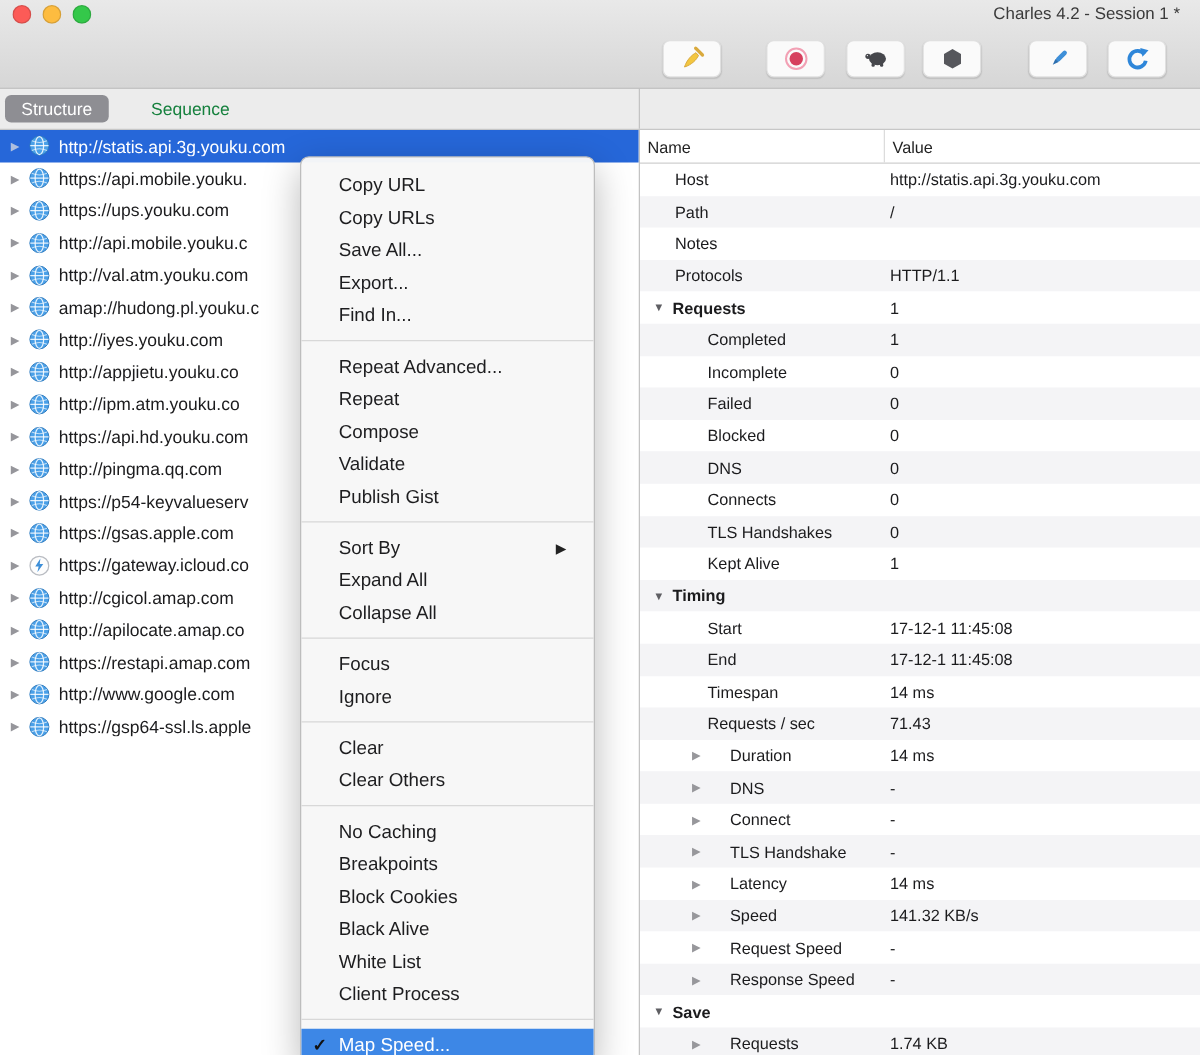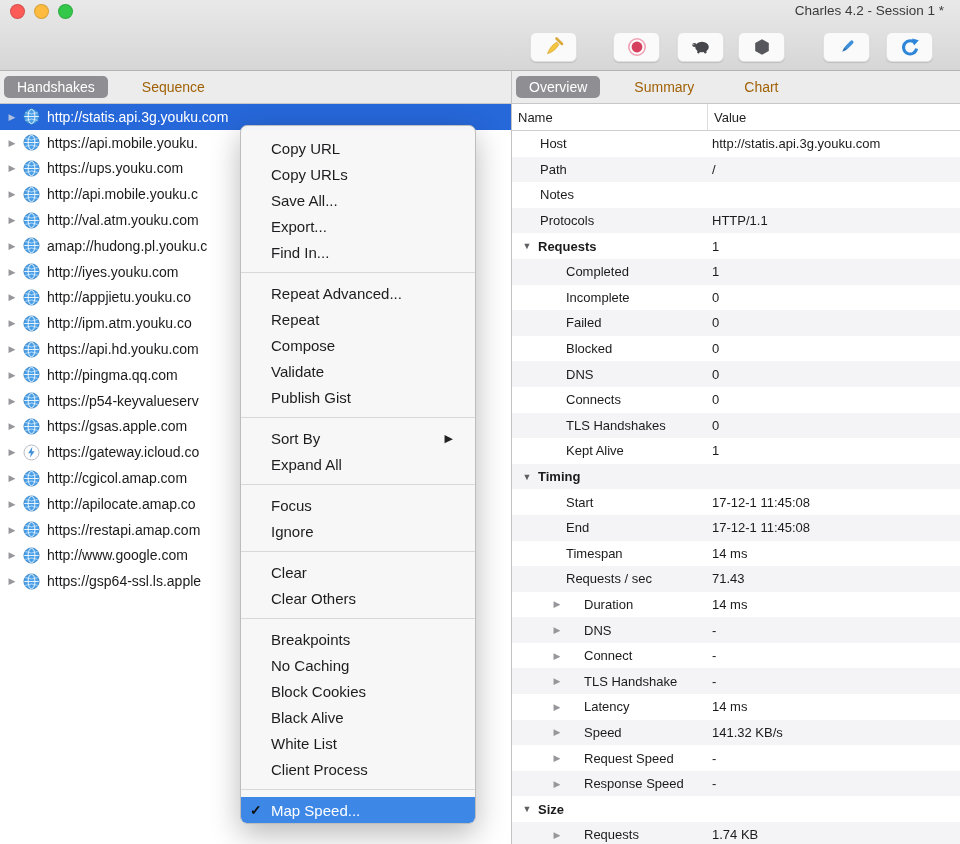--- a/index.html
+++ b/index.html
@@ -22,21 +22,21 @@
   .tbtn:nth-of-type(2){margin-left:36px;}
   .tbtn:nth-of-type(3){margin-left:17px;}
   .tbtn:nth-of-type(4){margin-left:14px;}
   .tbtn:nth-of-type(5){margin-left:38px;}
   .tbtn:nth-of-type(6){margin-left:16px;}
 
   
   .tabstrip{height:32px;background:#ececec;border-bottom:1px solid #c7c7c7;display:flex;box-sizing:content-box;}
   .tabs-left{width:512px;flex:none;display:flex;align-items:center;border-right:1px solid #c3c3c3;box-sizing:border-box;}
   .tabs-right{flex:1;display:flex;align-items:center;}
-  .tab{font-size:14px;color:#a16207;padding:3px 13px;white-space:nowrap;}
+  .tab{font-size:14px;color:#15803d;padding:3px 13px;white-space:nowrap;}
   .tab.pill{background:var(--pill);color:#fff;border-radius:5px;margin-left:4px;}
   .tab.plain-1{margin-left:21px;}
   .tab.plain-2{margin-left:24px;}
 
   
   .content{display:flex;height:740px;}
   .left-pane{width:512px;flex:none;background:#fff;border-right:1px solid #c3c3c3;box-sizing:border-box;overflow:hidden;}
   .right-pane{flex:1;background:#fff;overflow:hidden;}
 
   
@@ -141,27 +141,22 @@
             <path d="M16.4 7.4 A6.6 6.6 0 1 0 17.6 12.6" fill="none" stroke="#2e86d9" stroke-width="3"></path>
             <polygon points="13.2,2.4 19.8,4.2 15,9.4" fill="#2e86d9"></polygon>
           </svg>
         </span>
       </div>
     </div>
   </div>
 
   <div class="tabstrip">
     <div class="tabs-left">
-      <span class="tab pill">Handshakes</span>
+      <span class="tab pill">Structure</span>
       <span class="tab plain-1">Sequence</span>
-    </div>
-    <div class="tabs-right">
-      <span class="tab pill">Overview</span>
-      <span class="tab plain-1">Summary</span>
-      <span class="tab plain-2">Chart</span>
     </div>
   </div>
 
   <div class="content">
     <div class="left-pane">
       <div id="tree-rows">
           <div class="tree-row selected">
             <span class="disc">▶</span>
             <span class="tree-icon">
               <svg width="17" height="17" viewBox="0 0 17 17">
@@ -575,21 +570,21 @@
           <div class="kv-row child-arrow stripe">
             <span class="kv-name">
               <span class="arr right">▶</span>
               <span class="kv-label">Response Speed</span>
             </span>
             <span class="kv-val">-</span>
           </div>
           <div class="kv-row section">
             <span class="kv-name">
               <span class="arr down">▼</span>
-              <span class="kv-label">Size</span>
+              <span class="kv-label">Save</span>
             </span>
             <span class="kv-val"></span>
           </div>
           <div class="kv-row child-arrow stripe">
             <span class="kv-name">
               <span class="arr right">▶</span>
               <span class="kv-label">Requests</span>
             </span>
             <span class="kv-val">1.74 KB</span>
           </div>
@@ -630,40 +625,43 @@
         <span>Publish Gist</span>
       </div>
       <div class="msep"></div>
       <div class="mi">
         <span>Sort By</span>
         <span class="sub">▶</span>
       </div>
       <div class="mi">
         <span>Expand All</span>
       </div>
+      <div class="mi">
+        <span>Collapse All</span>
+      </div>
       <div class="msep"></div>
       <div class="mi">
         <span>Focus</span>
       </div>
       <div class="mi">
         <span>Ignore</span>
       </div>
       <div class="msep"></div>
       <div class="mi">
         <span>Clear</span>
       </div>
       <div class="mi">
         <span>Clear Others</span>
       </div>
       <div class="msep"></div>
       <div class="mi">
+        <span>No Caching</span>
+      </div>
+      <div class="mi">
         <span>Breakpoints</span>
-      </div>
-      <div class="mi">
-        <span>No Caching</span>
       </div>
       <div class="mi">
         <span>Block Cookies</span>
       </div>
       <div class="mi">
         <span>Black Alive</span>
       </div>
       <div class="mi">
         <span>White List</span>
       </div>

